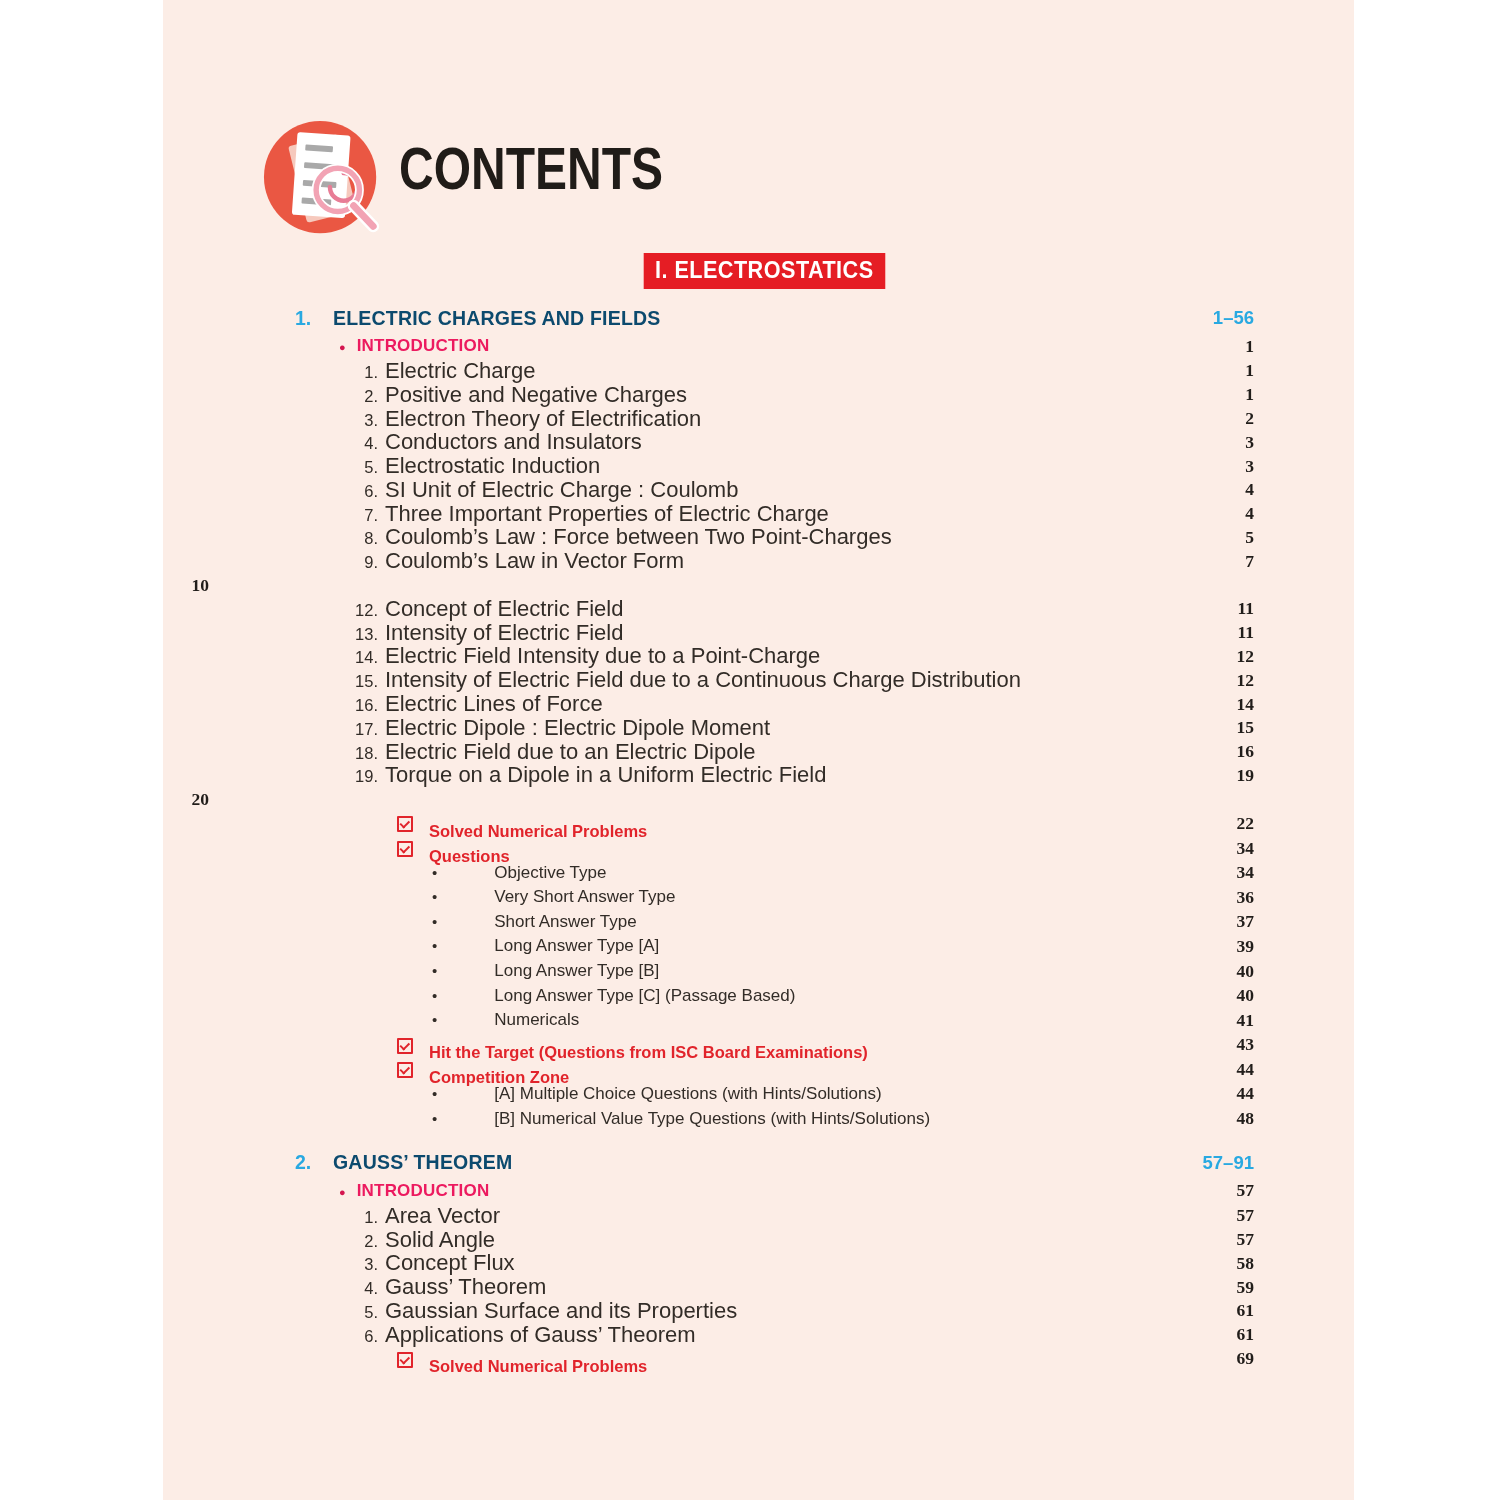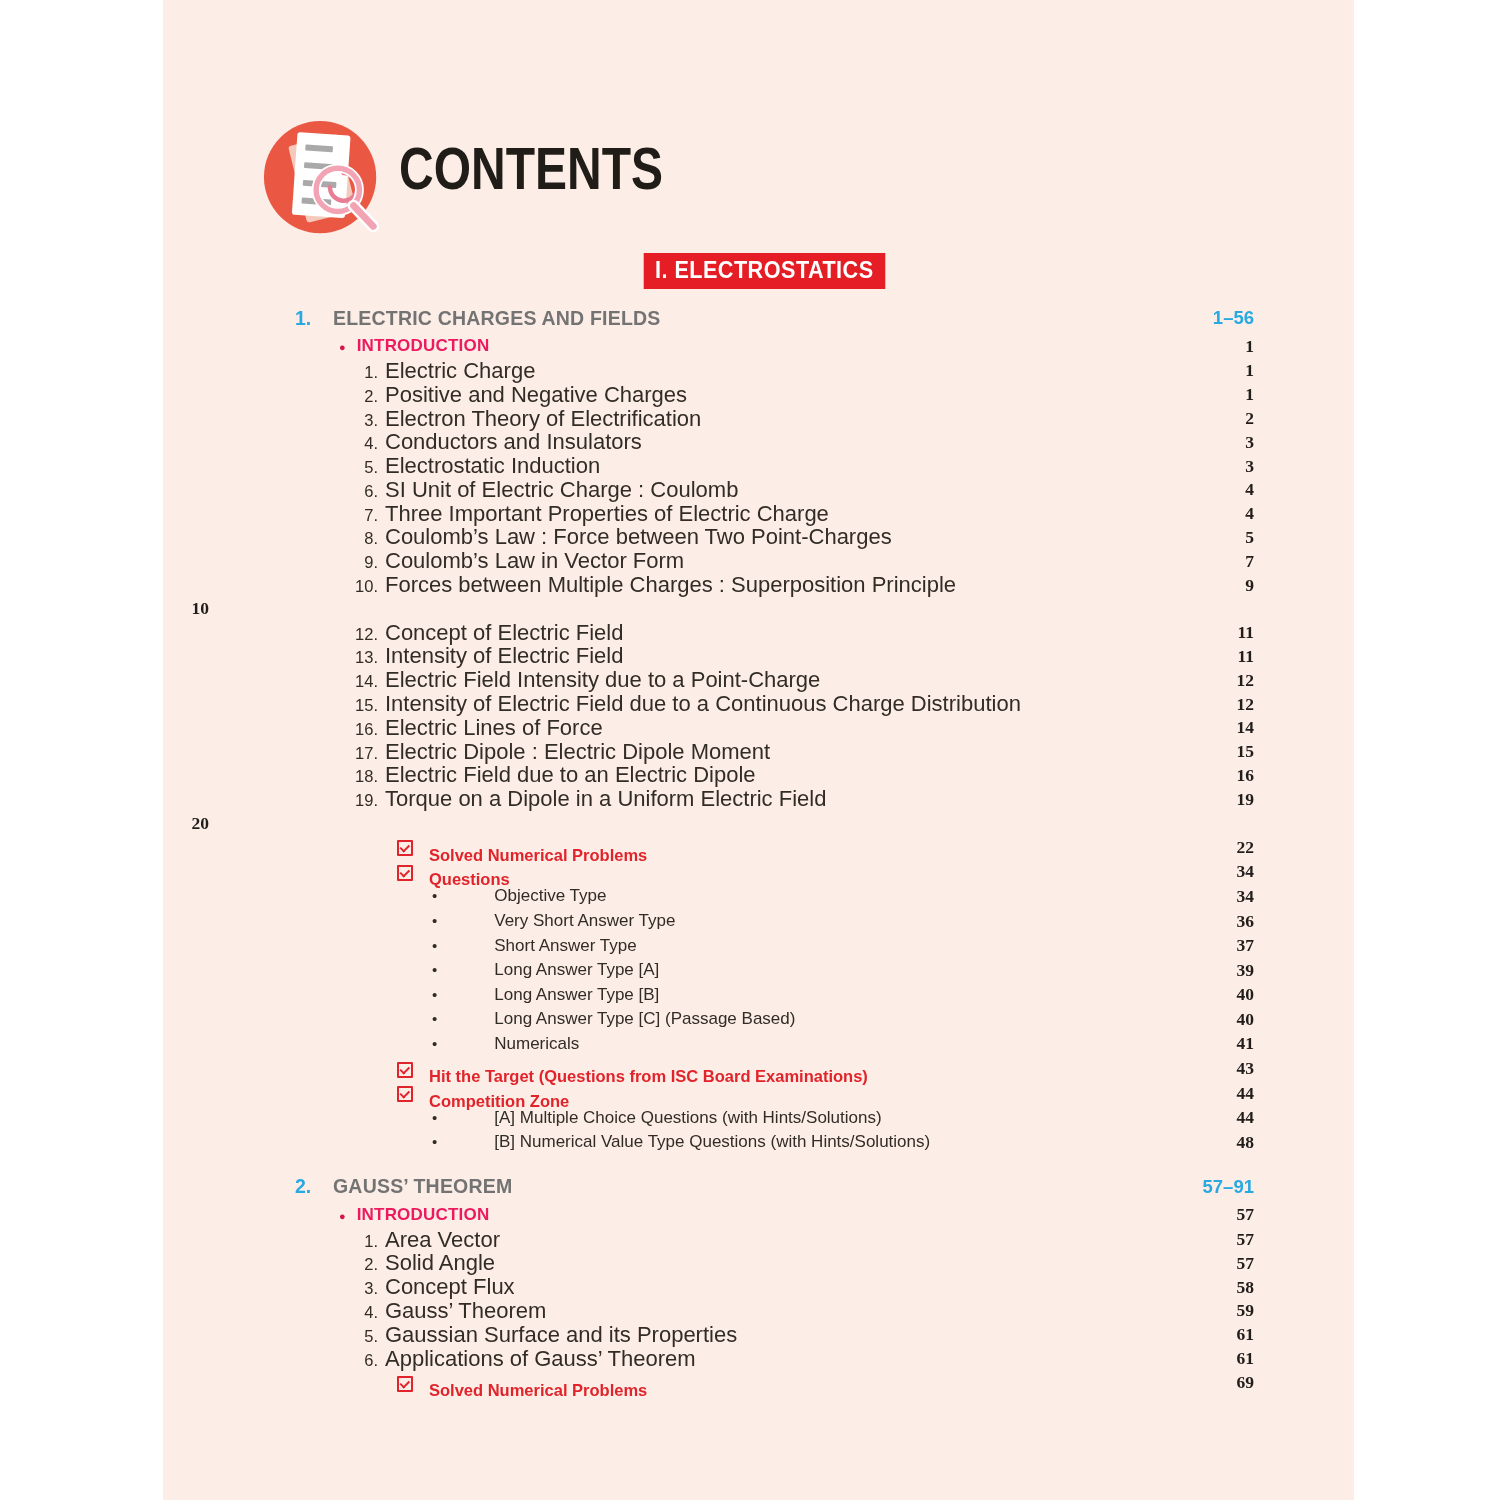--- a/index.html
+++ b/index.html
@@ -34,21 +34,21 @@
   .row .page{
     font-family:"Liberation Serif", serif;font-weight:bold;font-size:17.5px;
     color:#211D1A;text-align:right;min-width:46px;white-space:nowrap;
   }
   
   .row-chapter{height:30px;margin-top:2px;}
   .row-chapter .left{padding-left:132px;}
   .row-chapter .ch-num{
     color:#29A9E1;font-weight:bold;font-size:19.5px;width:38px;display:inline-block;
   }
-  .row-chapter .ch-title{color:#737373;font-weight:bold;font-size:19.5px;letter-spacing:.2px;}
+  .row-chapter .ch-title{color:#0c4a6e;font-weight:bold;font-size:19.5px;letter-spacing:.2px;}
   .row-chapter .page{
     font-family:"Liberation Sans", sans-serif;color:#29A9E1;font-size:18.5px;
   }
   .chapter-gap{margin-top:17px;}
   
   .row-intro{height:26px;}
   .row-intro .left{padding-left:176px;}
   .row-intro .intro-bullet{color:#D4154F;font-size:17px;margin-right:11px;}
   .row-intro .intro-label{color:#EC1A5F;font-weight:bold;font-size:17px;letter-spacing:.2px;}
   
@@ -182,27 +182,20 @@
         <span class="page">5</span>
       </div>
       <div class="row row-item">
         <div class="left">
           <span class="num">9.</span>
           <span class="label">Coulomb’s Law in Vector Form</span>
         </div>
         <span class="page">7</span>
       </div>
       <div class="row row-item">
-        <div class="left">
-          <span class="num">10.</span>
-          <span class="label">Forces between Multiple Charges : Superposition Principle</span>
-        </div>
-        <span class="page">9</span>
-      </div>
-      <div class="row row-item">
         <span class="page">10</span>
       </div>
       <div class="row row-item">
         <div class="left">
           <span class="num">12.</span>
           <span class="label">Concept of Electric Field</span>
         </div>
         <span class="page">11</span>
       </div>
       <div class="row row-item">

